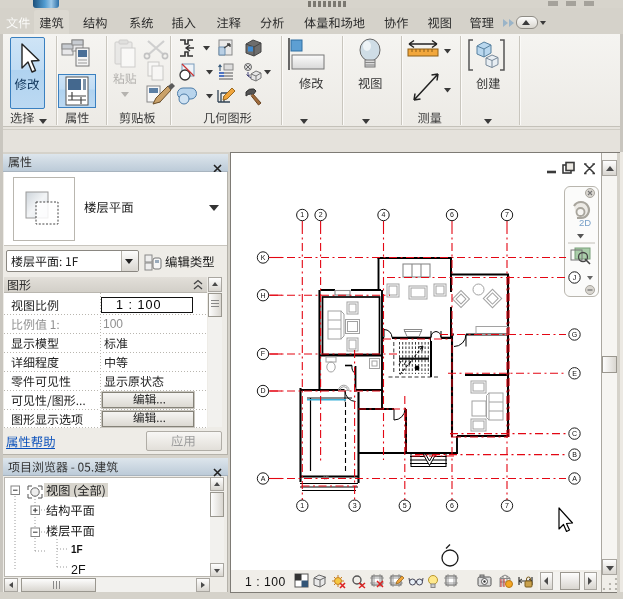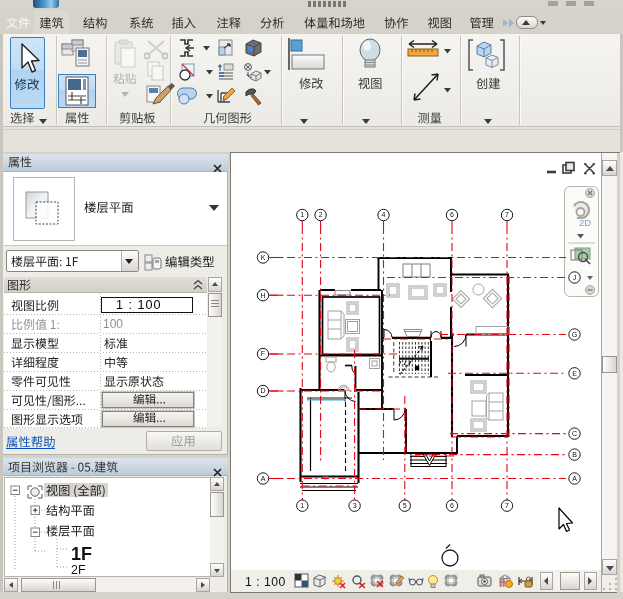--- a/index.html
+++ b/index.html
@@ -256,21 +256,21 @@
 <g>
       <rect x="27" y="29" width="8.5" height="8.5" fill="#fff" stroke="#848484"></rect>
       <path d="M29 33.2 h4.5 M31.2 31 v4.5" stroke="#333"></path>
     </g>
 
 <g>
       <rect x="27" y="51" width="8.5" height="8.5" fill="#fff" stroke="#848484"></rect>
       <path d="M29 55.2 h4.5" stroke="#333"></path>
     </g>
 </svg>
-<div class="ab" style="left:71px;top:544px;font-size:18px;font-weight:bold;color:#111">1F</div>
+<div class="ab" style="left:71px;top:544px;font-size:10px;font-weight:bold;color:#111">1F</div>
 <div class="ab" style="left:71px;top:563px;font-size:12.5px;color:#111">2F</div>
 
 <div class="ab" style="left:210px;top:477px;width:14px;height:100px;background:#f2f1ee"></div>
 <div class="ab" style="left:210px;top:477px;width:14px;height:14px;background:linear-gradient(#fefefe,#d8d5cf);border:1px solid #a9a6a0"></div>
 <div class="ab" style="left:213.5px;top:481.5px;width:0;height:0;border-left:3.5px solid transparent;border-right:3.5px solid transparent;border-bottom:4.5px solid #4a4a4a"></div>
 <div class="ab" style="left:210px;top:563px;width:14px;height:14px;background:linear-gradient(#fefefe,#d8d5cf);border:1px solid #a9a6a0"></div>
 <div class="ab" style="left:213.5px;top:568.5px;width:0;height:0;border-left:3.5px solid transparent;border-right:3.5px solid transparent;border-top:4.5px solid #4a4a4a"></div>
 <div class="ab" style="left:210px;top:492px;width:14px;height:25px;background:linear-gradient(90deg,#fdfdfd,#d9d6d0);border:1px solid #9a978f"></div>
 
 <div class="ab" style="left:4px;top:578px;width:206px;height:14px;background:#f2f1ee"></div>

